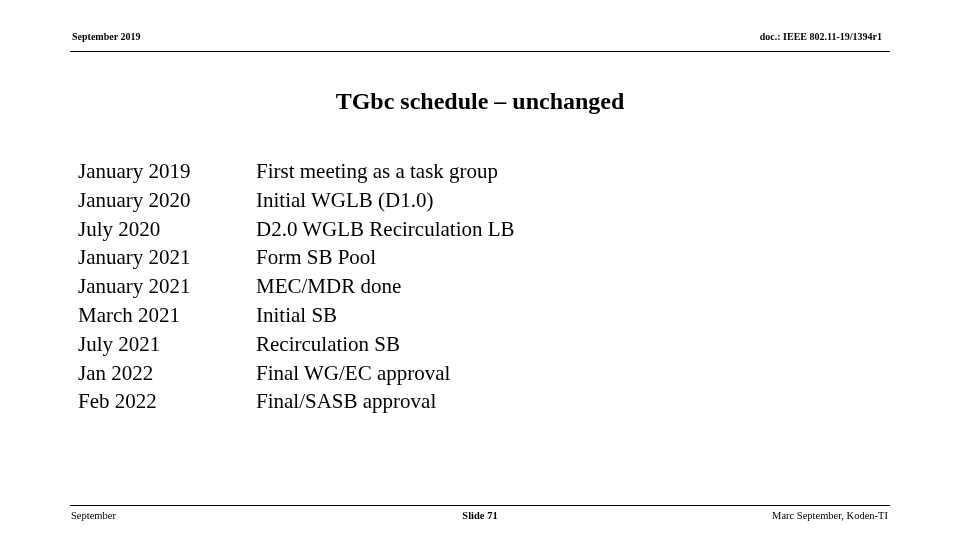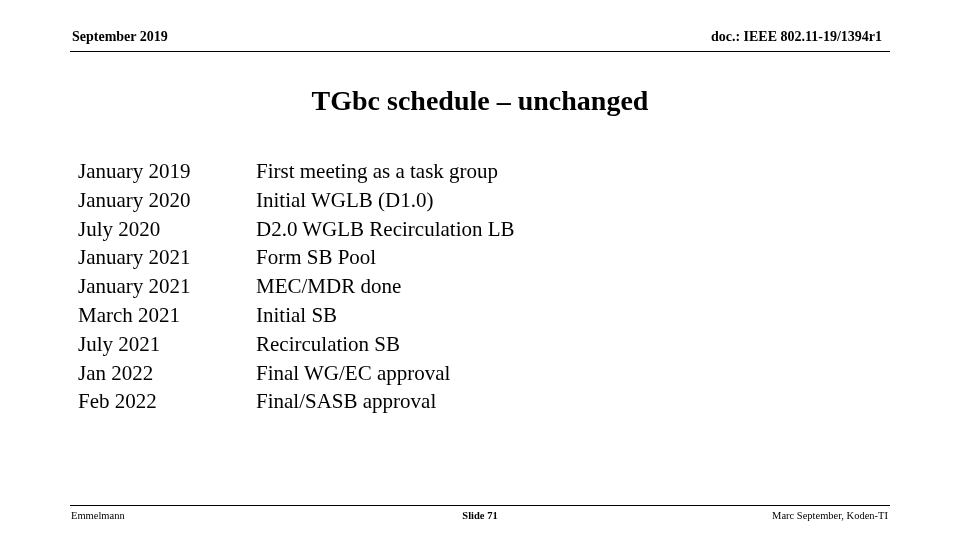--- a/index.html
+++ b/index.html
@@ -32,21 +32,21 @@
     width: 820px;
     height: 24px;
     display: flex;
     align-items: flex-start;
     justify-content: space-between;
   }
   .header-left,
   .header-right {
     font-family: "Liberation Serif", "DejaVu Serif", serif;
     font-weight: bold;
-    font-size: 14px;
+    font-size: 10px;
     line-height: 18px;
     white-space: nowrap;
   }
   .header-left {
     margin-left: 2px;
   }
   .header-right {
     margin-right: 8px;
   }
   .header-rule {
@@ -60,21 +60,21 @@
 
   
   .title {
     position: absolute;
     left: 0;
     top: 84px;
     width: 960px;
     text-align: center;
     font-family: "Liberation Serif", "DejaVu Serif", serif;
     font-weight: bold;
-    font-size: 28px;
+    font-size: 24px;
     line-height: 34px;
     white-space: nowrap;
   }
 
   
   .schedule {
     position: absolute;
     left: 78px;
     top: 157px;
     width: 800px;
@@ -198,18 +198,18 @@
 
     <div class="schedule-row">
       <div class="cell-date">Feb 2022</div>
       <div class="cell-milestone">Final/SASB approval</div>
     </div>
 
   </div>
 
   <div class="footer-rule"></div>
   <div class="footer">
-    <div class="footer-left">Emmelmann</div>
+    <div class="footer-left">September</div>
     <div class="footer-center">Slide 71</div>
     <div class="footer-right">Marc September, Koden-TI</div>
   </div>
 
 </div>
 
 </body></html>

